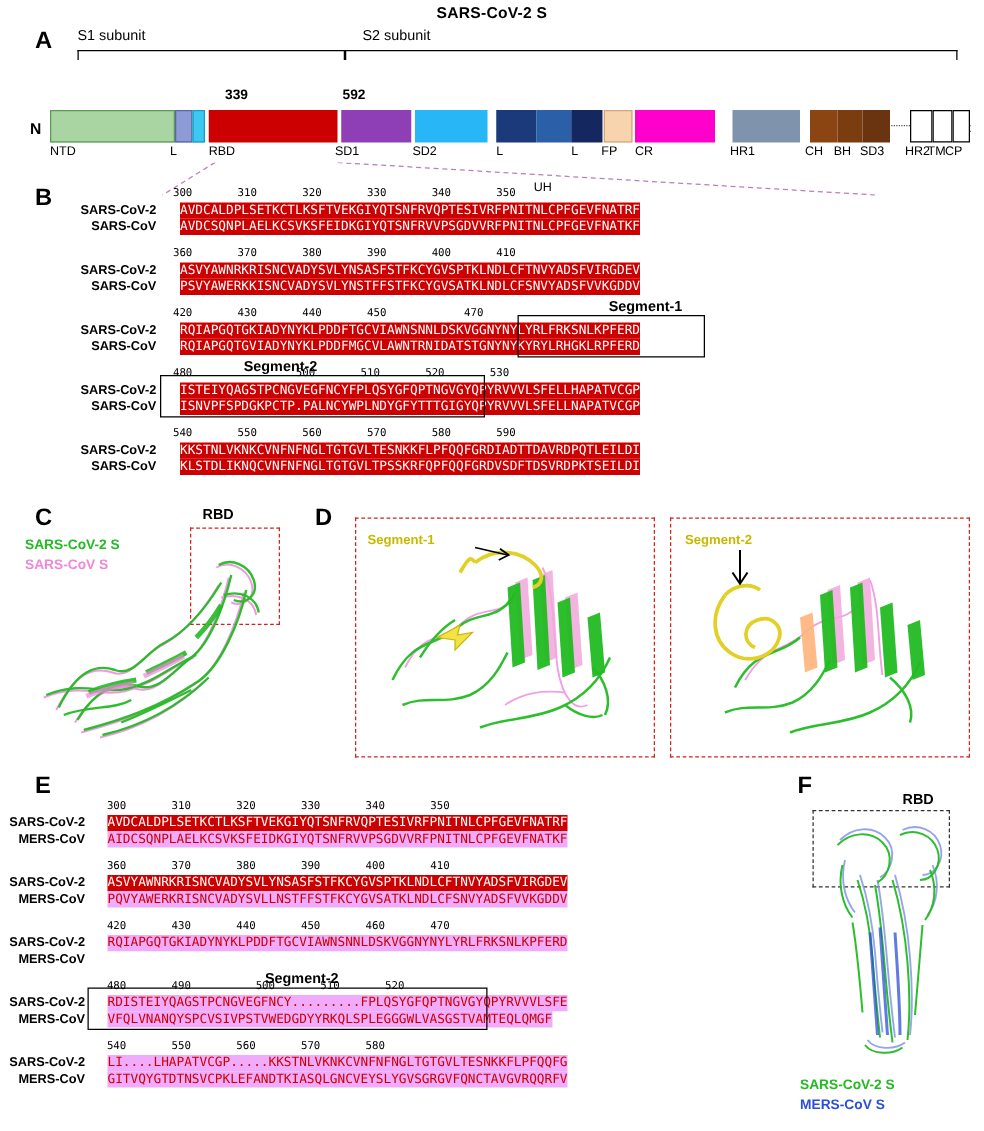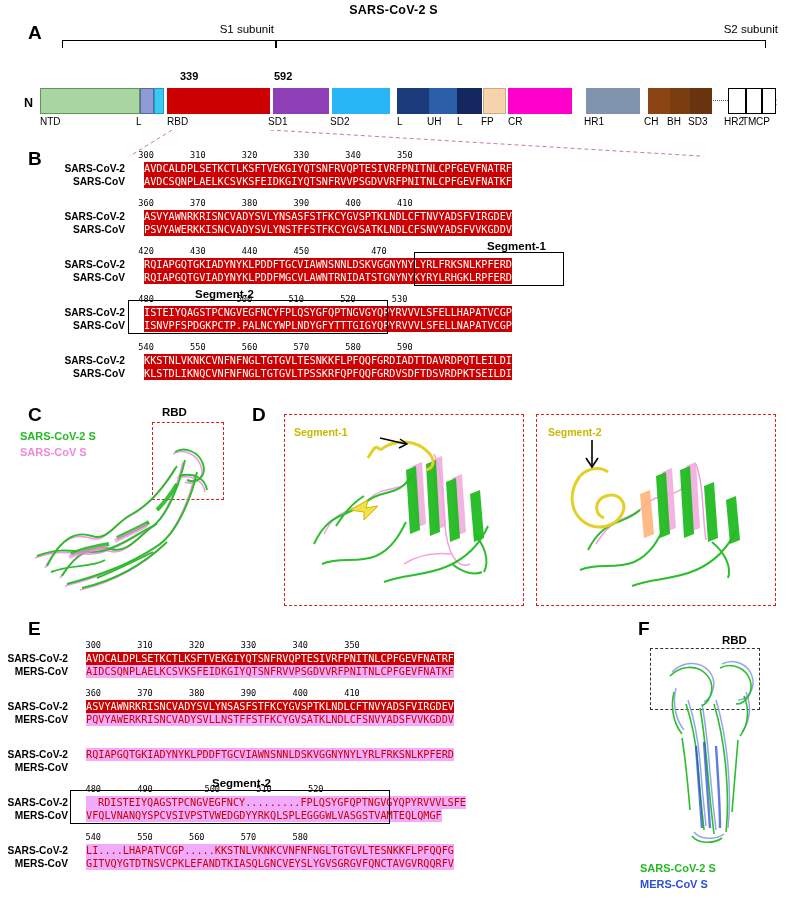--- a/index.html
+++ b/index.html
@@ -15,21 +15,21 @@
   .panel-letter{
     font-weight:bold;font-size:19px;font-family:"Liberation Sans", sans-serif;
   }
   .title-main{
     position:absolute;top:3px;left:0;width:787px;text-align:center;
     font-weight:bold;font-size:12.5px;letter-spacing:.2px;
   }
   
   #panelA{left:0;top:20px;width:787px;height:115px;}
   .bracket{position:absolute;border-top:1.4px solid #000;height:7px;border-left:1.4px solid #000;border-right:1.4px solid #000;}
-  .brk-label{position:absolute;font-size:11.5px;text-align:right;}
+  .brk-label{position:absolute;font-size:11.5px;text-align:left;}
   .domain-box{position:absolute;top:68px;height:26px;box-sizing:border-box;}
   .dom-label{position:absolute;top:96px;font-size:10px;text-align:left;white-space:nowrap;}
   .num-label{position:absolute;font-size:11px;font-weight:bold;}
   .nc-label{position:absolute;font-size:12.5px;font-weight:bold;top:76px;}
   .dashline{position:absolute;top:80px;border-top:1.5px dotted #555;}
   .aln-name{position:absolute;font-family:"Liberation Sans", sans-serif;font-weight:bold;font-size:10.2px;text-align:right;}
   .ruler{position:absolute;font-family:"DejaVu Sans Mono", monospace;font-size:8.6px;color:#000;}
   .seqrow{position:absolute;white-space:pre;font-family:"DejaVu Sans Mono", monospace;font-size:10.2px;line-height:13px;margin-left:16px;}
   .hi{background:#cc0000;color:#ffffff;}
   .lo{background:#f0abfc;color:#cc0000;}
@@ -74,21 +74,21 @@
   <div class="domain-box" style="left:273px;width:56px;background:#8f3fb5;"></div>
   <div class="dom-label" style="left:268px;width:66px;">SD1</div>
 
   <div class="domain-box" style="left:332px;width:58px;background:#29b6f6;"></div>
   <div class="dom-label" style="left:330px;width:62px;">SD2</div>
 
   <div class="domain-box" style="left:397px;width:32px;background:#1a3a7a;"></div>
   <div class="dom-label" style="left:397px;width:32px;">L</div>
 
   <div class="domain-box" style="left:429px;width:28px;background:#2b5fa8;"></div>
-  <div class="dom-label" style="left:427px;width:32px;">UH</div>
+  <div class="dom-label" style="left:427px;width:32px;margin-top:29px;">UH</div>
 
   <div class="domain-box" style="left:457px;width:25px;background:#14275e;"></div>
   <div class="dom-label" style="left:457px;width:25px;">L</div>
 
   <div class="domain-box" style="left:483px;width:23px;background:#f7d3ae;border:1px solid #cfa87c;"></div>
   <div class="dom-label" style="left:481px;width:27px;">FP</div>
 
   <div class="domain-box" style="left:508px;width:64px;background:#ff00cc;"></div>
   <div class="dom-label" style="left:508px;width:64px;">CR</div>
 
@@ -286,28 +286,29 @@
   <div class="aln-name" style="left:0px;top:48px;width:68px;">MERS-CoV</div>
   <div class="seqrow hi" style="left:70px;top:34px;">AVDCALDPLSETKCTLKSFTVEKGIYQTSNFRVQPTESIVRFPNITNLCPFGEVFNATRF</div>
   <div class="seqrow lo" style="left:70px;top:47px;border:0;">AIDCSQNPLAELKCSVKSFEIDKGIYQTSNFRVVPSGDVVRFPNITNLCPFGEVFNATKF</div>
 
   <div class="ruler" style="left:70px;top:70px;white-space:pre;">   360       370       380       390       400       410</div>
   <div class="aln-name" style="left:0px;top:83px;width:68px;">SARS-CoV-2</div>
   <div class="aln-name" style="left:0px;top:96px;width:68px;">MERS-CoV</div>
   <div class="seqrow hi" style="left:70px;top:82px;">ASVYAWNRKRISNCVADYSVLYNSASFSTFKCYGVSPTKLNDLCFTNVYADSFVIRGDEV</div>
   <div class="seqrow lo" style="left:70px;top:95px;">PQVYAWERKRISNCVADYSVLLNSTFFSTFKCYGVSATKLNDLCFSNVYADSFVVKGDDV</div>
 
+  <div class="ruler" style="left:70px;top:118px;white-space:pre;">   420       430       440       450       460       470</div>
   <div class="aln-name" style="left:0px;top:131px;width:68px;">SARS-CoV-2</div>
   <div class="aln-name" style="left:0px;top:144px;width:68px;">MERS-CoV</div>
   <div class="seqrow lo" style="left:70px;top:130px;">RQIAPGQTGKIADYNYKLPDDFTGCVIAWNSNNLDSKVGGNYNYLYRLFRKSNLKPFERD</div>
 
   <div class="ruler" style="left:70px;top:166px;white-space:pre;">   480       490          500       510       520</div>
   <div class="aln-name" style="left:0px;top:179px;width:68px;">SARS-CoV-2</div>
   <div class="aln-name" style="left:0px;top:192px;width:68px;">MERS-CoV</div>
-  <div class="seqrow lo" style="left:70px;top:178px;padding-left:12px;">RDISTEIYQAGSTPCNGVEGFNCY.........FPLQSYGFQPTNGVGYQPYRVVVLSFE</div>
+  <div class="seqrow lo" style="left:70px;top:178px;">RDISTEIYQAGSTPCNGVEGFNCY.........FPLQSYGFQPTNGVGYQPYRVVVLSFE</div>
   <div class="seqrow lo" style="left:70px;top:191px;">VFQLVNANQYSPCVSIVPSTVWEDGDYYRKQLSPLEGGGWLVASGSTVAMTEQLQMGF</div>
   <div class="segbox" style="left:70px;top:172px;width:320px;height:34px;"></div>
   <div class="seglabel" style="left:212px;top:159px;">Segment-2</div>
 
   <div class="ruler" style="left:70px;top:214px;white-space:pre;">   540       550       560       570       580</div>
   <div class="aln-name" style="left:0px;top:227px;width:68px;">SARS-CoV-2</div>
   <div class="aln-name" style="left:0px;top:240px;width:68px;">MERS-CoV</div>
   <div class="seqrow lo" style="left:70px;top:226px;">LI....LHAPATVCGP.....KKSTNLVKNKCVNFNFNGLTGTGVLTESNKKFLPFQQFG</div>
   <div class="seqrow lo" style="left:70px;top:239px;">GITVQYGTDTNSVCPKLEFANDTKIASQLGNCVEYSLYGVSGRGVFQNCTAVGVRQQRFV</div>
 </div>

